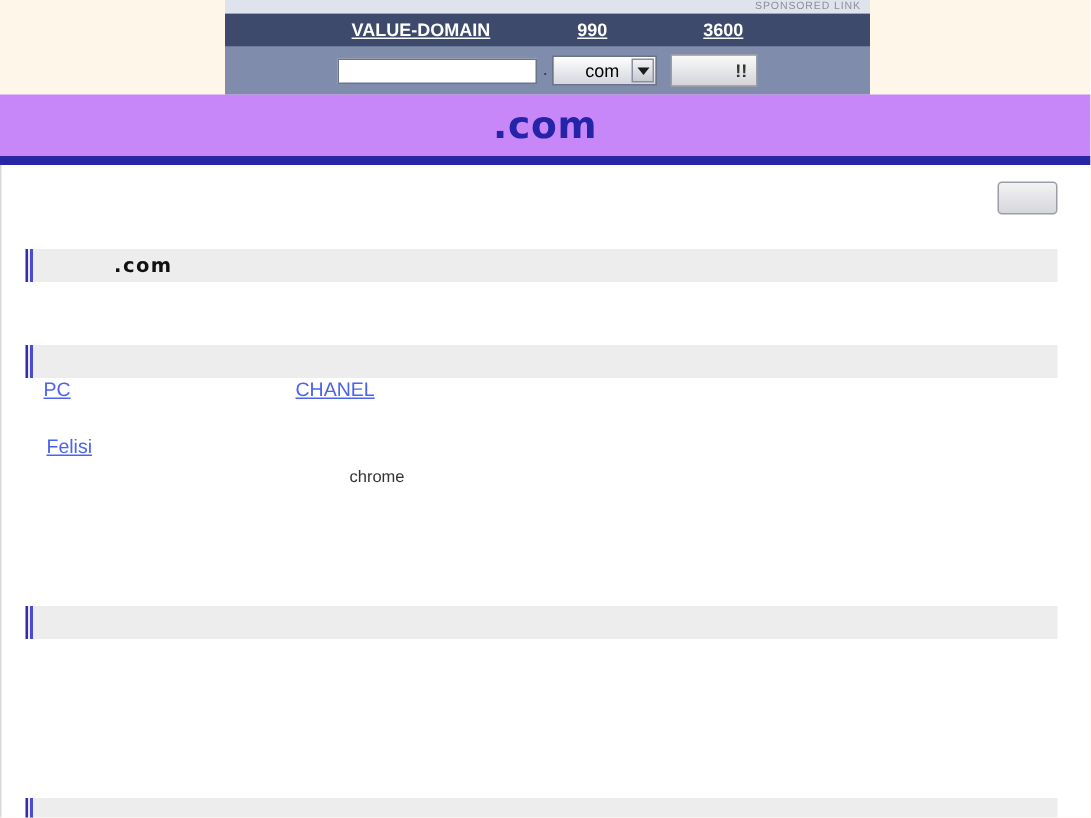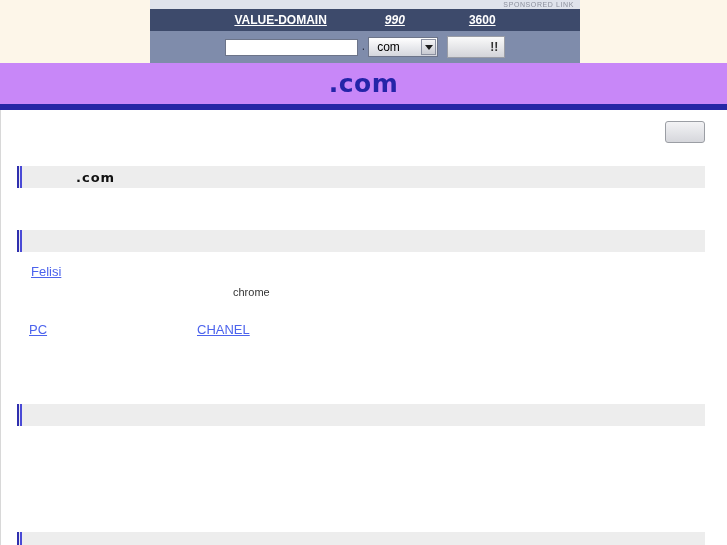--- a/index.html
+++ b/index.html
@@ -51,21 +51,21 @@
     gap: 12px;
   }
   .ad-titlebar .t-item {
     color: #ffffff;
     font-weight: bold;
     font-size: 12px;
     text-decoration: underline;
     white-space: nowrap;
   }
   .ad-title-main { margin-right: 46px; }
-  .ad-title-n1 { margin-right: 52px; font-style: italic; }
+  .ad-title-n1 { margin-right: 52px; }
 
   .ad-formbar {
     height: 32px;
     background: #7f8cab;
     display: flex;
     align-items: center;
     justify-content: center;
   }
   .ad-input {
     width: 133px;
@@ -87,21 +87,21 @@
   .ad-select {
     width: 70px;
     height: 20px;
     border: 1px solid #6c7489;
     background: linear-gradient(#ffffff, #d4d6dd);
     font-size: 12px;
     display: flex;
     align-items: center;
     box-sizing: border-box;
     position: relative;
-    padding-left: 8px;
+    padding-left: 21px;
     color: #000;
   }
   .ad-select .arrow-box {
     position: absolute;
     right: 1px;
     top: 1px;
     bottom: 1px;
     width: 15px;
     background: linear-gradient(#f4f4f6, #c8cad2);
     border: 1px solid #8b90a0;
@@ -289,33 +289,33 @@
   <div class="section-bar" style="margin-top:18px;">
     <span class="section-mark"></span>
     <span class="section-title">.com</span>
   </div>
 
   <div class="section-bar" style="margin-top:42px;">
     <span class="section-mark"></span>
     <span class="section-title"></span>
   </div>
 
+  <div class="link-row" style="height:26px;">
+    <a class="kw abs" href="#" style="left:12px; top:0px;">PC</a>
+    <a class="kw abs" href="#" style="left:180px; top:0px;">CHANEL</a>
+  </div>
+
   <div class="link-row" style="height:58px; margin-top:12px;">
     <a class="kw abs" href="#" style="left:14px;  top:0px;">Felisi</a>
     <a class="kw abs blank" href="#" style="left:184px; top:4px;"></a>
     <a class="kw abs blank" href="#" style="left:356px; top:4px; min-width:22px;"></a>
     <a class="kw abs blank" href="#" style="left:522px; top:4px; min-width:22px;"></a>
     <span class="plain-text abs" style="left:216px; top:22px;">chrome</span>
   </div>
 
-  <div class="link-row" style="height:26px;">
-    <a class="kw abs" href="#" style="left:12px; top:0px;">PC</a>
-    <a class="kw abs" href="#" style="left:180px; top:0px;">CHANEL</a>
-  </div>
-
   <div class="section-bar" style="margin-top:56px;">
     <span class="section-mark"></span>
     <span class="section-title"></span>
   </div>
 
   <div class="link-row" style="height:26px; margin-top:16px;">
     <a class="kw abs blank" href="#" style="left:14px; top:0px; min-width:32px;"></a>
   </div>
 
   <div class="section-bar" style="margin-top:64px;">

